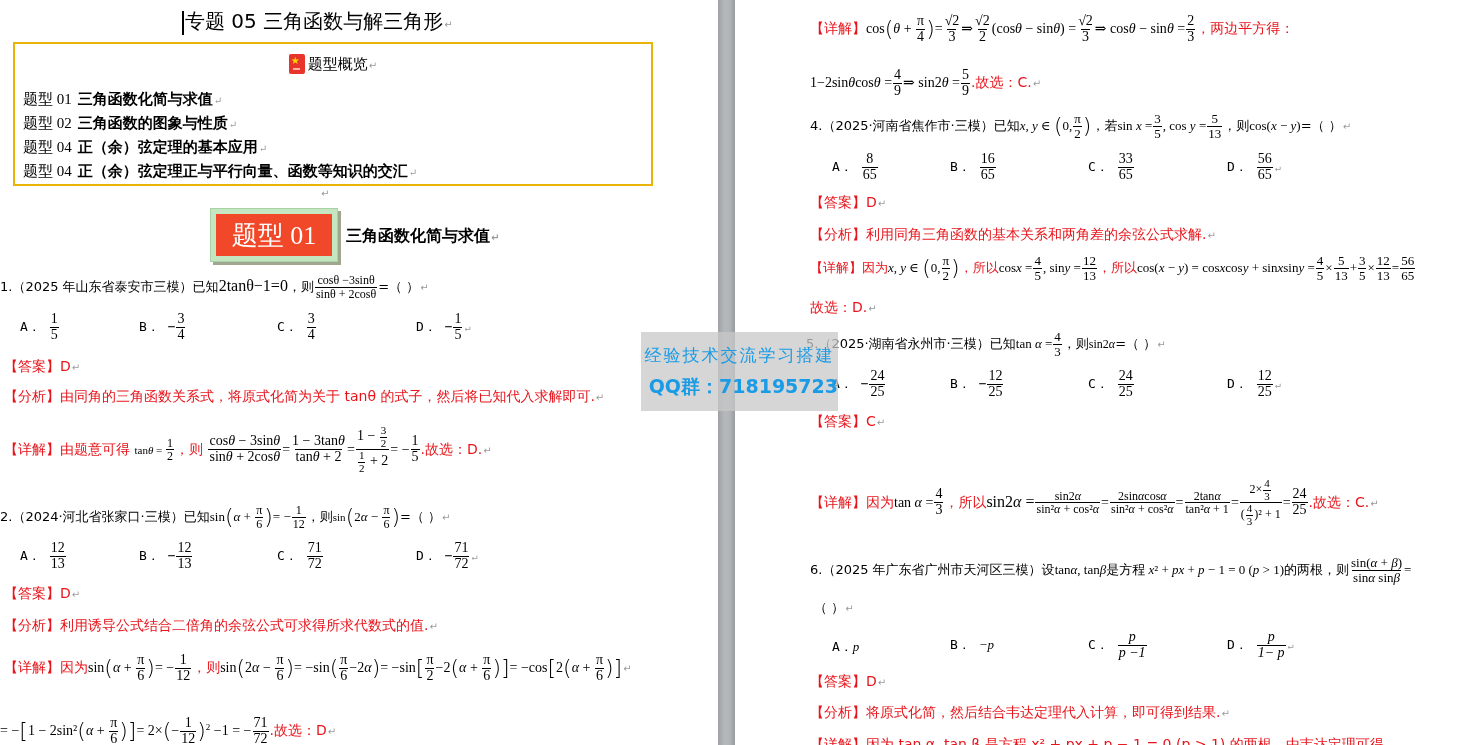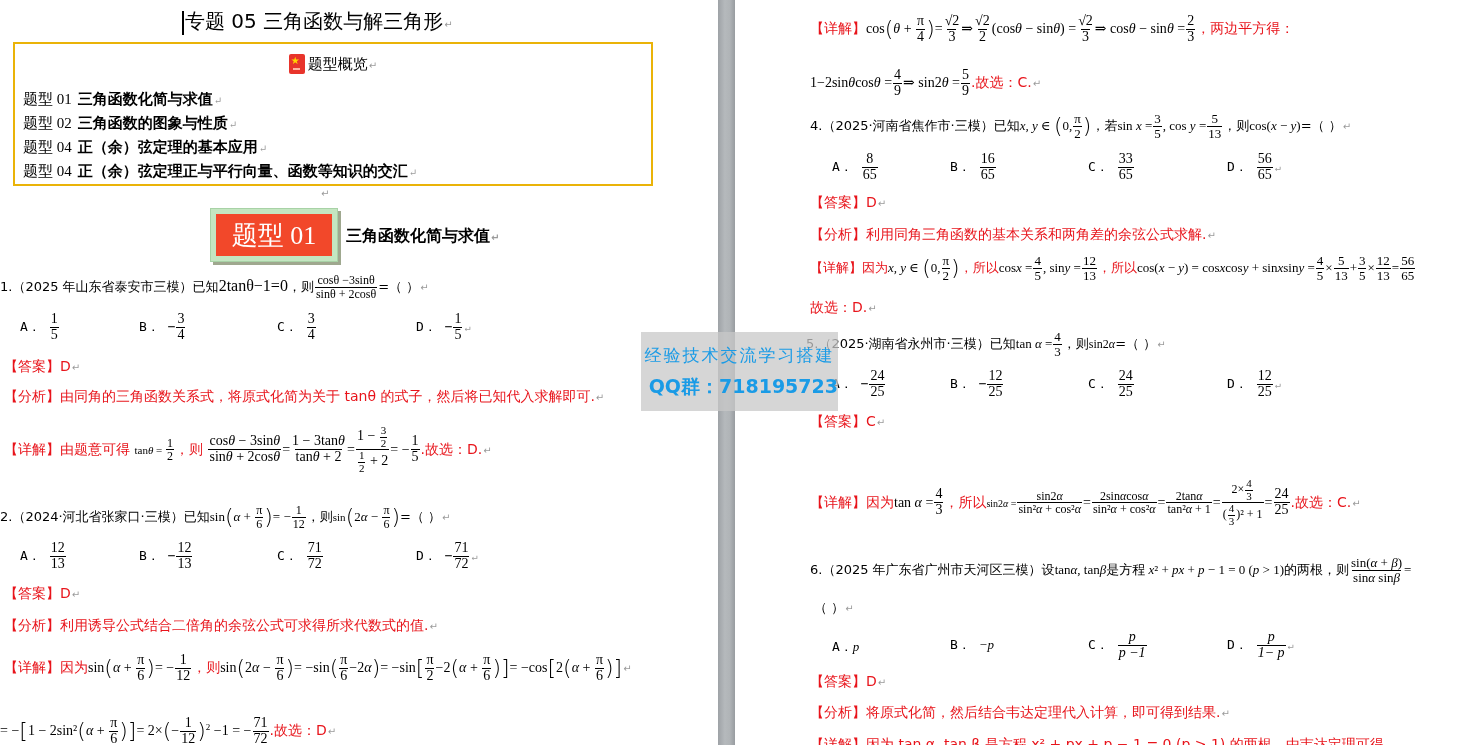--- a/index.html
+++ b/index.html
@@ -306,21 +306,21 @@
       </span></div>
   <div class="opt" style="left:491px;top:369px"><span>D．</span> <span></span><span class="frac">
         <span class="num">12</span>
         <span class="den">25</span>
       </span><span class="mark">↵</span></div>
   <div class="abs red lbl" style="left:74px;top:413px"><span>【答案】</span><span>C</span><span class="mark">↵</span></div>
   <div class="abs lbl" style="left:74px;top:478px">
     <span class="red">【详解】</span><span class="red">因为</span><span class="math">tan <i>α</i> =</span><span class="frac">
         <span class="num">4</span>
         <span class="den">3</span>
-      </span><span class="red">，所以</span><span class="math" style="font-size:10px">sin2<i>α</i> =</span><span class="frac" style="font-size:12px">
+      </span><span class="red">，所以</span><span class="math" style="font-size:16px">sin2<i>α</i> =</span><span class="frac" style="font-size:12px">
         <span class="num">sin2<i>α</i></span>
         <span class="den">sin²<i>α</i> + cos²<i>α</i></span>
       </span><span class="math">=</span><span class="frac" style="font-size:12px">
         <span class="num">2sin<i>α</i>cos<i>α</i></span>
         <span class="den">sin²<i>α</i> + cos²<i>α</i></span>
       </span><span class="math">=</span><span class="frac" style="font-size:12px">
         <span class="num">2tan<i>α</i></span>
         <span class="den">tan²<i>α</i> + 1</span>
       </span><span class="math">=</span><span class="frac" style="font-size:12px">
         <span class="num">2×<span class="frac" style="font-size:11px">

